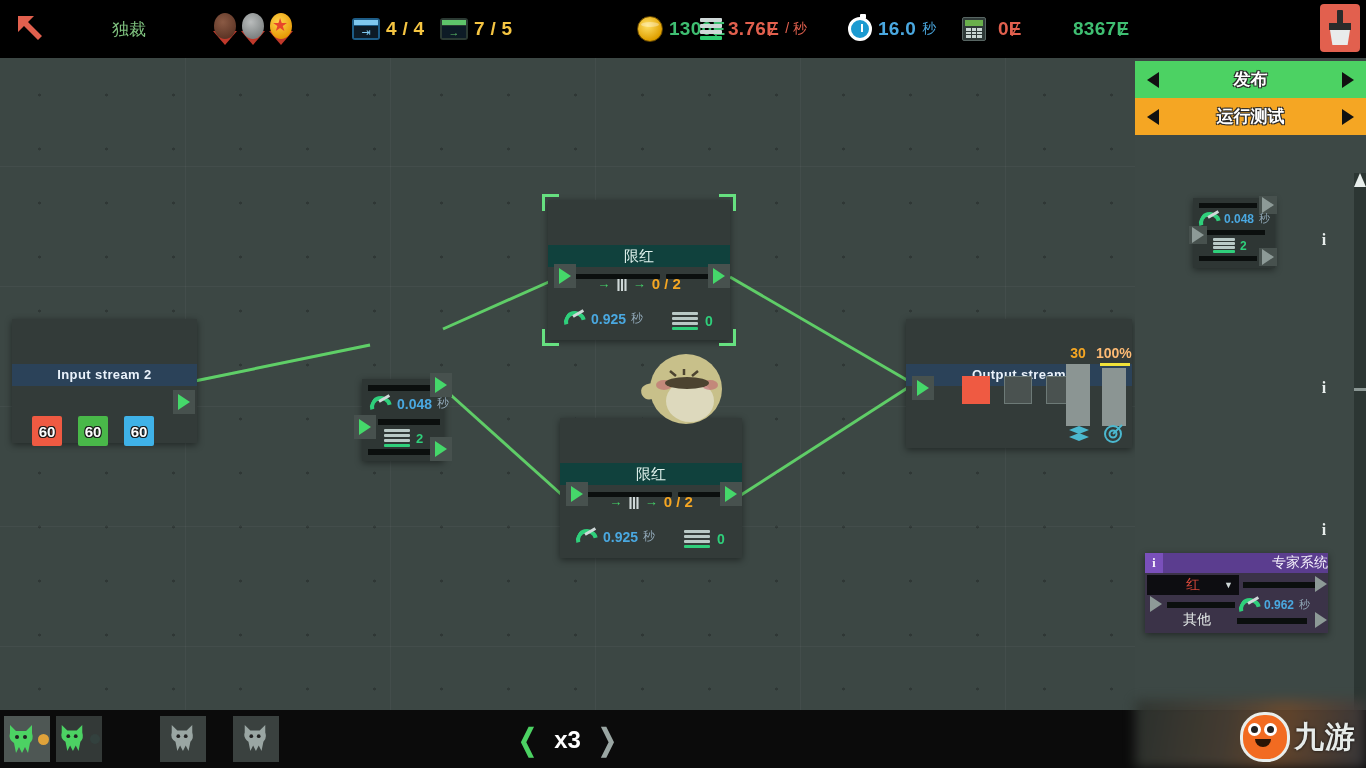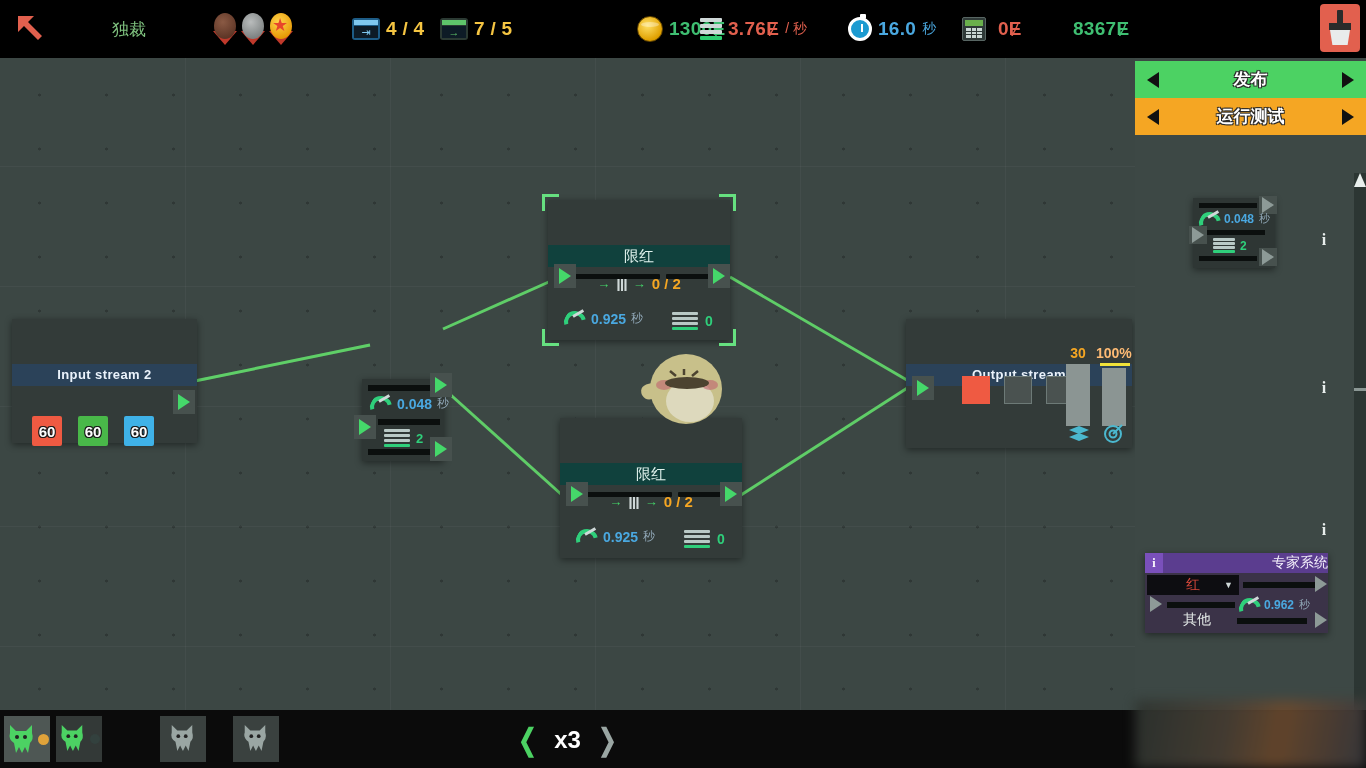--- a/index.html
+++ b/index.html
@@ -516,14 +516,22 @@
 
     <div class="x3">
       <span class="chev" style="color:#4cd263;">❬</span>
       <span>x3</span>
       <span class="chev" style="color:#9aa6a3;">❭</span>
     </div>
 
   </div>
 
   <div class="wmbg"></div>
+  <div class="wm">
+    <div class="blob">
+      <div class="eye l"></div>
+        <div class="eye r"></div>
+        <div class="mouth"></div>
+    </div>
+    <div class="txt">九游</div>
+  </div>
 
 </div>
 
 </body></html>

